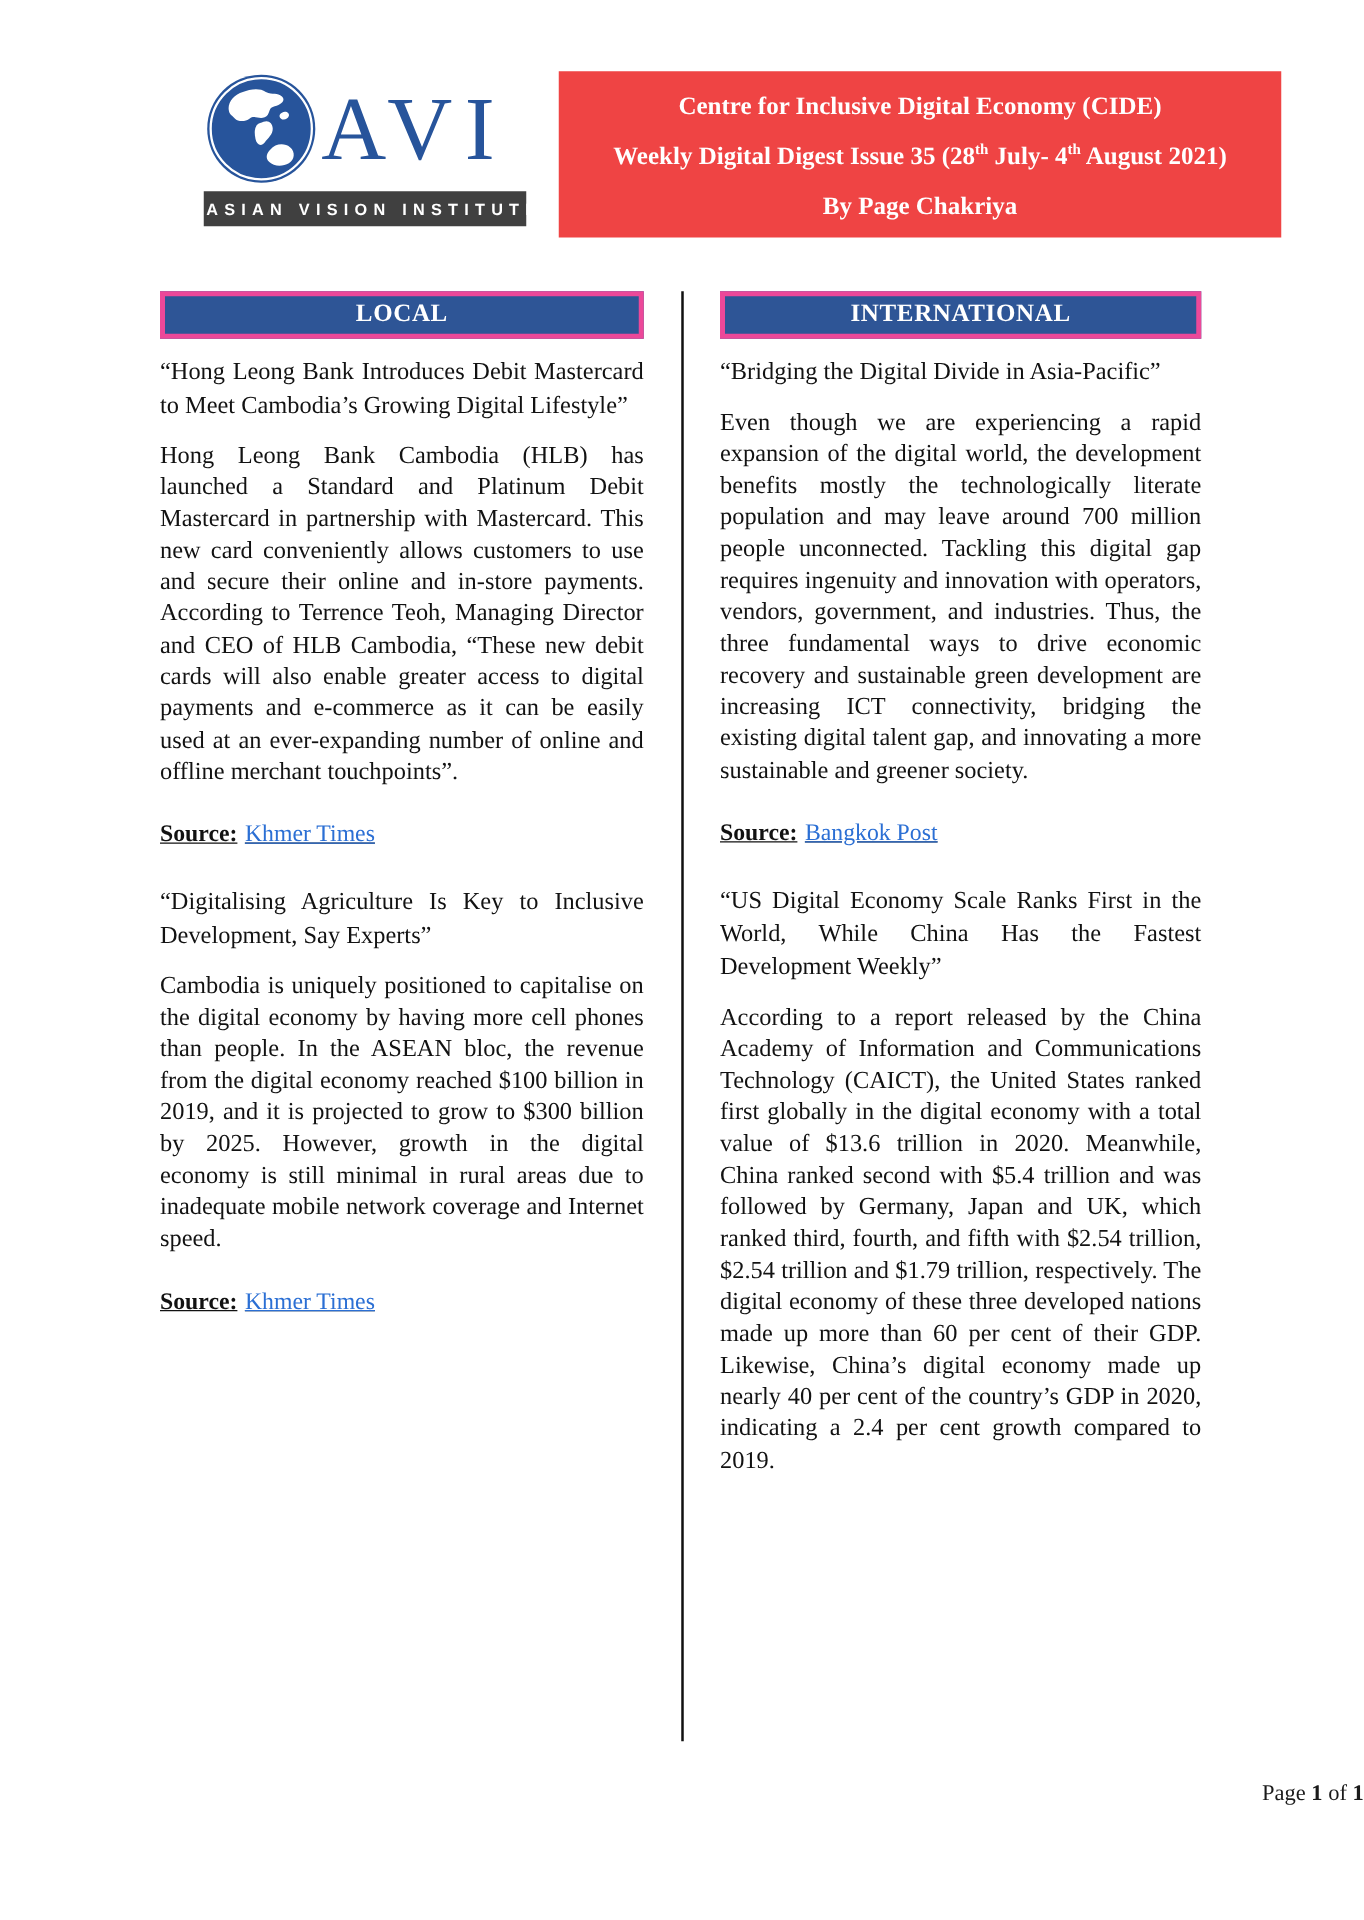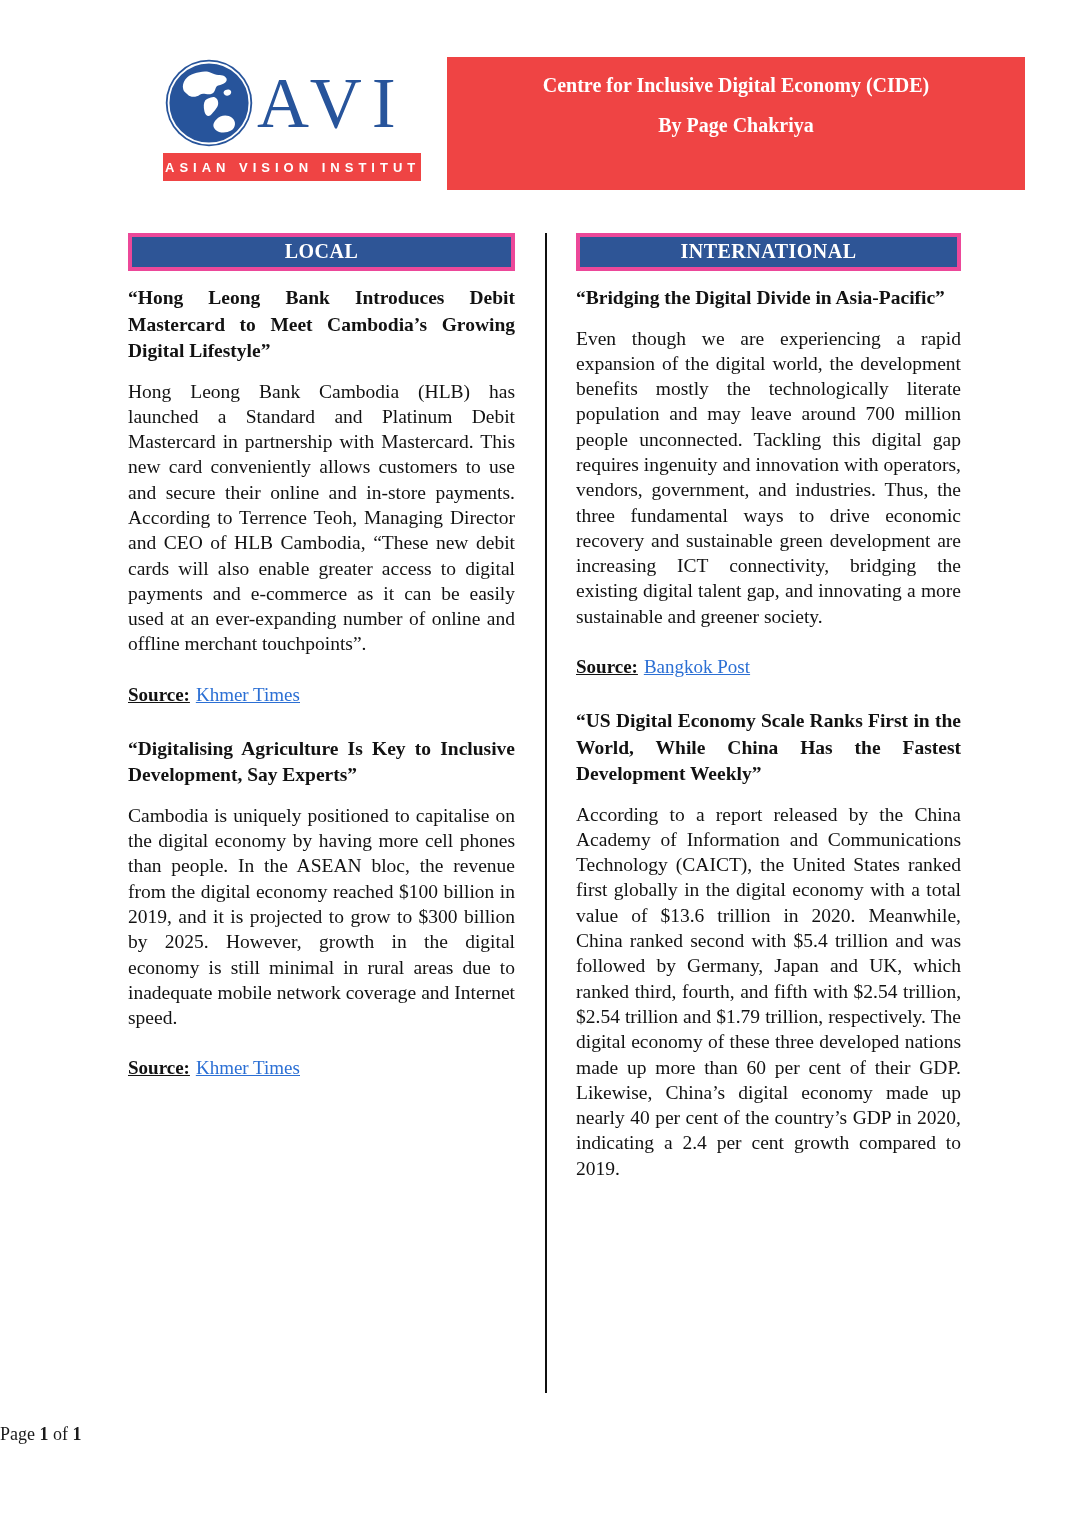--- a/index.html
+++ b/index.html
@@ -18,21 +18,21 @@
   .logo-block { width: 258px; flex: 0 0 auto; }
   .logo-top { display: flex; align-items: center; }
   .globe { width: 92px; height: 92px; flex: 0 0 auto; }
   .logo-acronym {
     font-family: "Liberation Serif", serif;
     font-size: 72px; line-height: 92px;
     color: #27549B; letter-spacing: 10px;
     margin-left: 2px;
   }
   .logo-bar {
-    margin-top: 4px; background: #ef4444; color: #ffffff;
+    margin-top: 4px; background: #404040; color: #ffffff;
     font-family: "Liberation Sans", sans-serif;
     font-size: 13px; font-weight: bold; letter-spacing: 5px;
     text-align: center; padding: 7px 2px 6px 2px; white-space: nowrap;
   }
   .banner {
     margin-left: 26px; width: 578px; min-height: 133px;
     background: #ef4444; color: #ffffff;
     text-align: center; padding: 15px 10px 12px 10px;
   }
   .banner .b-line {
@@ -49,35 +49,35 @@
     width: 2px; background: #101010; margin: 0 29px 0 30px;
     height: 1160px; flex: 0 0 auto;
   }
   .section-bar {
     background: #2E5596; border: 4px solid #ec4899; color: #ffffff;
     text-align: center; font-weight: bold; font-size: 20px;
     padding: 3px 0 4px 0; letter-spacing: 0.5px;
     margin-bottom: 14px;
   }
   .article-title {
-    font-weight: bold; font-size: 19.5px; line-height: 26.5px;
+    font-weight: normal; font-size: 19.5px; line-height: 26.5px;
     text-align: justify; margin-bottom: 14px;
   }
   .article-body {
     font-size: 19.5px; line-height: 25.3px;
     text-align: justify; margin-bottom: 27px;
   }
   .source-line { font-size: 19px; margin-bottom: 30px; text-decoration: underline; }
   .source-label { font-weight: bold; margin-right: 6px; }
   .source-link { color: #2B6FD4; text-decoration: underline; cursor: pointer; }
 
   
   .footer {
     position: absolute; left: 0; top: 1424px; width: 100%;
-    text-align: left; font-size: 18px; color: #1a1a1a;
+    text-align: right; font-size: 18px; color: #1a1a1a;
   }
   .footer b { font-weight: bold; }
 </style>
 </head>
 <body>
 
 <div class="page">
 
   <div class="header">
     <div class="logo-block">
@@ -90,20 +90,21 @@
           <path fill="#ffffff" d="M58 68 C62 63 70 62 75 66 C80 70 79 77 74 80 C69 83 61 83 57 79 C53 75 55 71 58 68 Z"></path>
           <path fill="#ffffff" d="M68 36 C71 34 75 36 74 39 C73 42 69 43 67 41 C65 39 66 37 68 36 Z"></path>
         </svg>
         <div class="logo-acronym">AVI</div>
       </div>
       <div class="logo-bar">ASIAN VISION INSTITUTE</div>
     </div>
 
     <div class="banner">
       <div class="b-line">Centre for Inclusive Digital Economy (CIDE)</div>
+      <div class="b-line"><span>Weekly Digital Digest Issue 35 (28</span><sup>th</sup><span> July- 4</span><sup>th</sup><span> August 2021)</span></div>
       <div class="b-line">By Page Chakriya</div>
     </div>
   </div>
 
   <div class="columns">
 
     <div class="col left">
       <div class="section-bar">LOCAL</div>
 
       <div>

